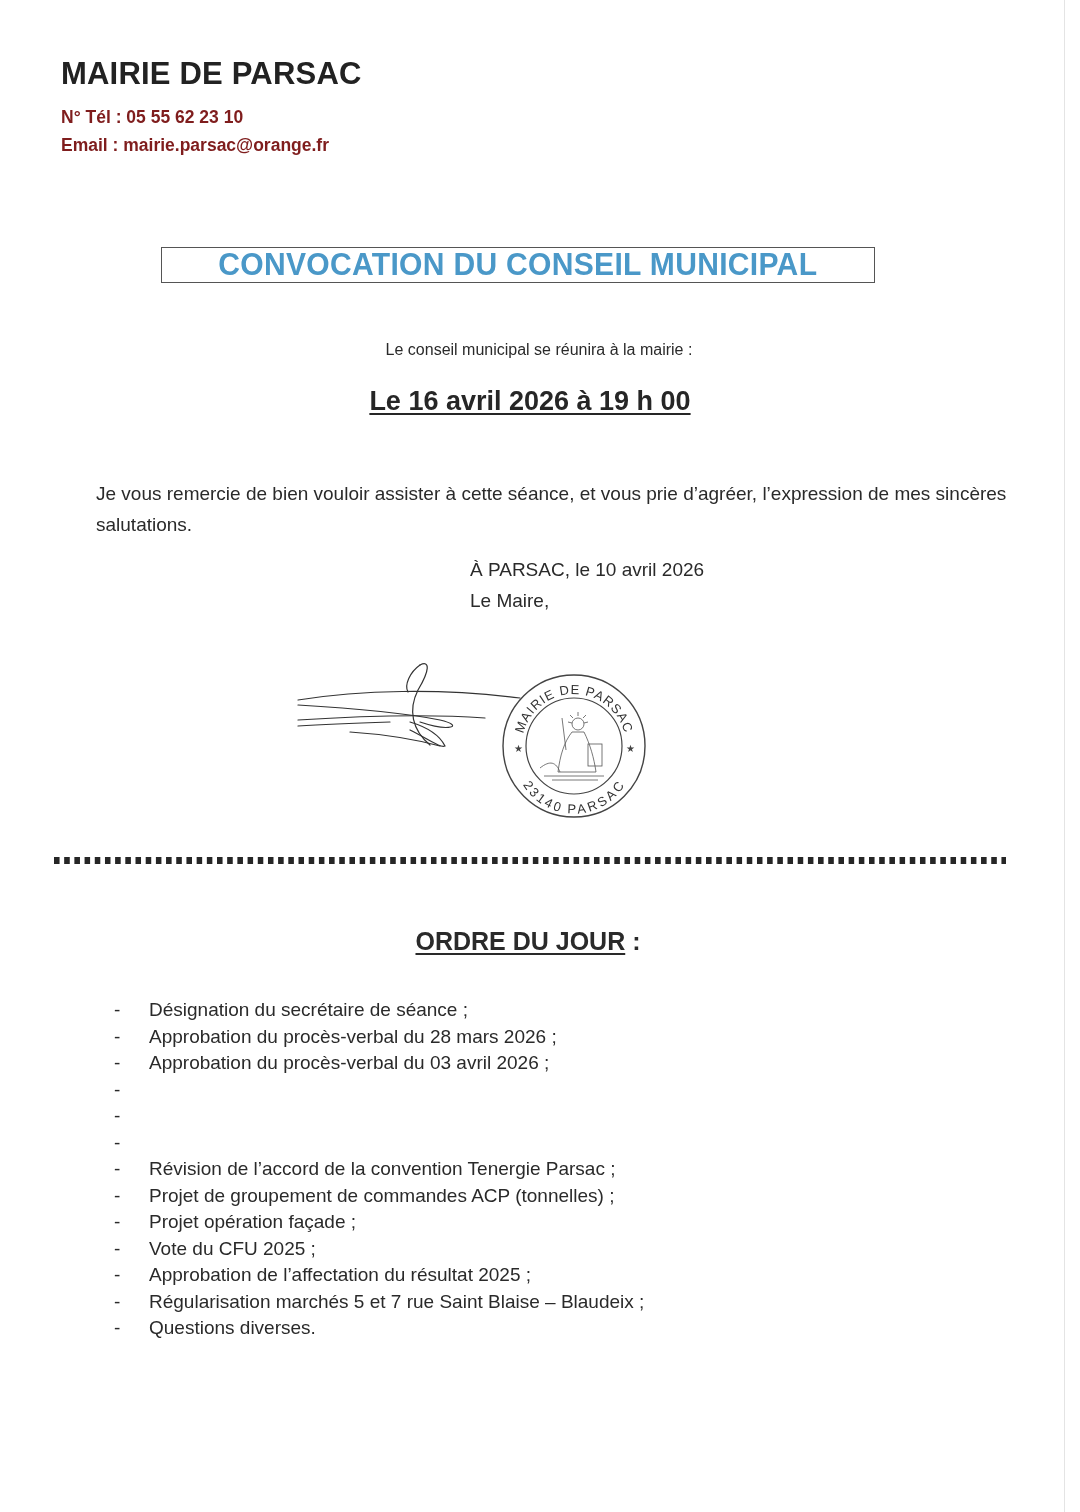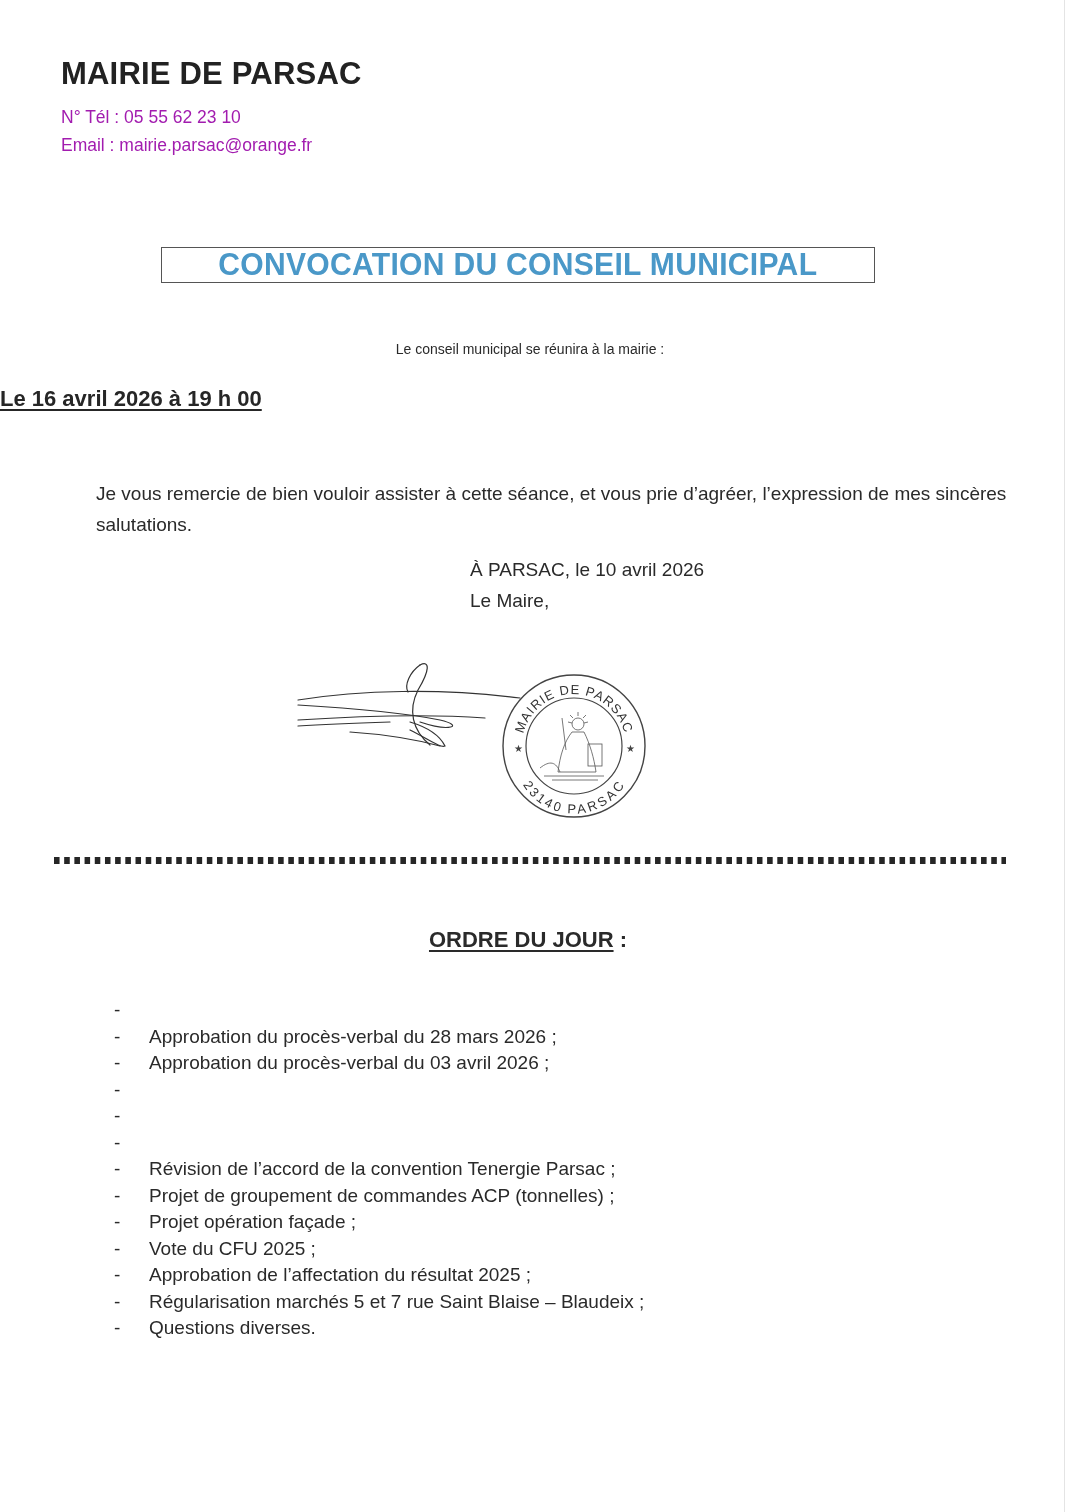--- a/index.html
+++ b/index.html
@@ -30,22 +30,22 @@
       font-size: 31px;
       font-weight: bold;
       letter-spacing: 0.2px;
       color: #222;
       white-space: nowrap;
     }
     .header-line {
       position: absolute;
       left: 61px;
       font-size: 17.5px;
-      font-weight: normal;
-      color: #a21caf;
+      font-weight: bold;
+      color: #7f1d1d;
       white-space: nowrap;
     }
     .header-phone { top: 107px; }
     .header-email { top: 135px; }
 
     .title-box {
       position: absolute;
       left: 161px;
       top: 247px;
       width: 714px;
@@ -60,34 +60,34 @@
       font-size: 31px;
       font-weight: bold;
       color: #4a98c8;
       letter-spacing: 0.3px;
       white-space: nowrap;
       transform: scaleX(0.97);
     }
 
     .intro {
       position: absolute;
-      left: 0;
+      left: 9px;
       width: 1060px;
       top: 341px;
       text-align: center;
-      font-size: 14px;
+      font-size: 16px;
       color: #2a2a2a;
     }
     .meeting-date {
       position: absolute;
       left: 0;
       width: 1060px;
       top: 386px;
-      text-align: left;
-      font-size: 22px;
+      text-align: center;
+      font-size: 27px;
       font-weight: bold;
       text-decoration: underline;
       text-underline-offset: 3px;
       color: #262626;
     }
 
     .body-para {
       position: absolute;
       left: 84px;
       top: 478px;
@@ -135,21 +135,21 @@
       background-size: 10.2px 7px;
       background-repeat: repeat-x;
     }
 
     .agenda-title {
       position: absolute;
       left: 0;
       width: 1056px;
       top: 927px;
       text-align: center;
-      font-size: 22px;
+      font-size: 25px;
       font-weight: bold;
       color: #2a2a2a;
     }
     .agenda-title .u {
       text-decoration: underline;
       text-underline-offset: 3px;
     }
 
     .agenda-list {
       position: absolute;
@@ -237,20 +237,21 @@
 
 <div class="separator"></div>
 
 <div class="agenda-title">
   <span class="u">ORDRE DU JOUR</span><span> :</span>
 </div>
 
 <ul class="agenda-list">
   <li class="agenda-item">
       <span class="agenda-dash">-</span>
+      <span>Désignation du secrétaire de séance ;</span>
     </li>
   <li class="agenda-item">
       <span class="agenda-dash">-</span>
       <span>Approbation du procès-verbal du 28 mars 2026 ;</span>
     </li>
   <li class="agenda-item">
       <span class="agenda-dash">-</span>
       <span>Approbation du procès-verbal du 03 avril 2026 ;</span>
     </li>
   <li class="agenda-item">

